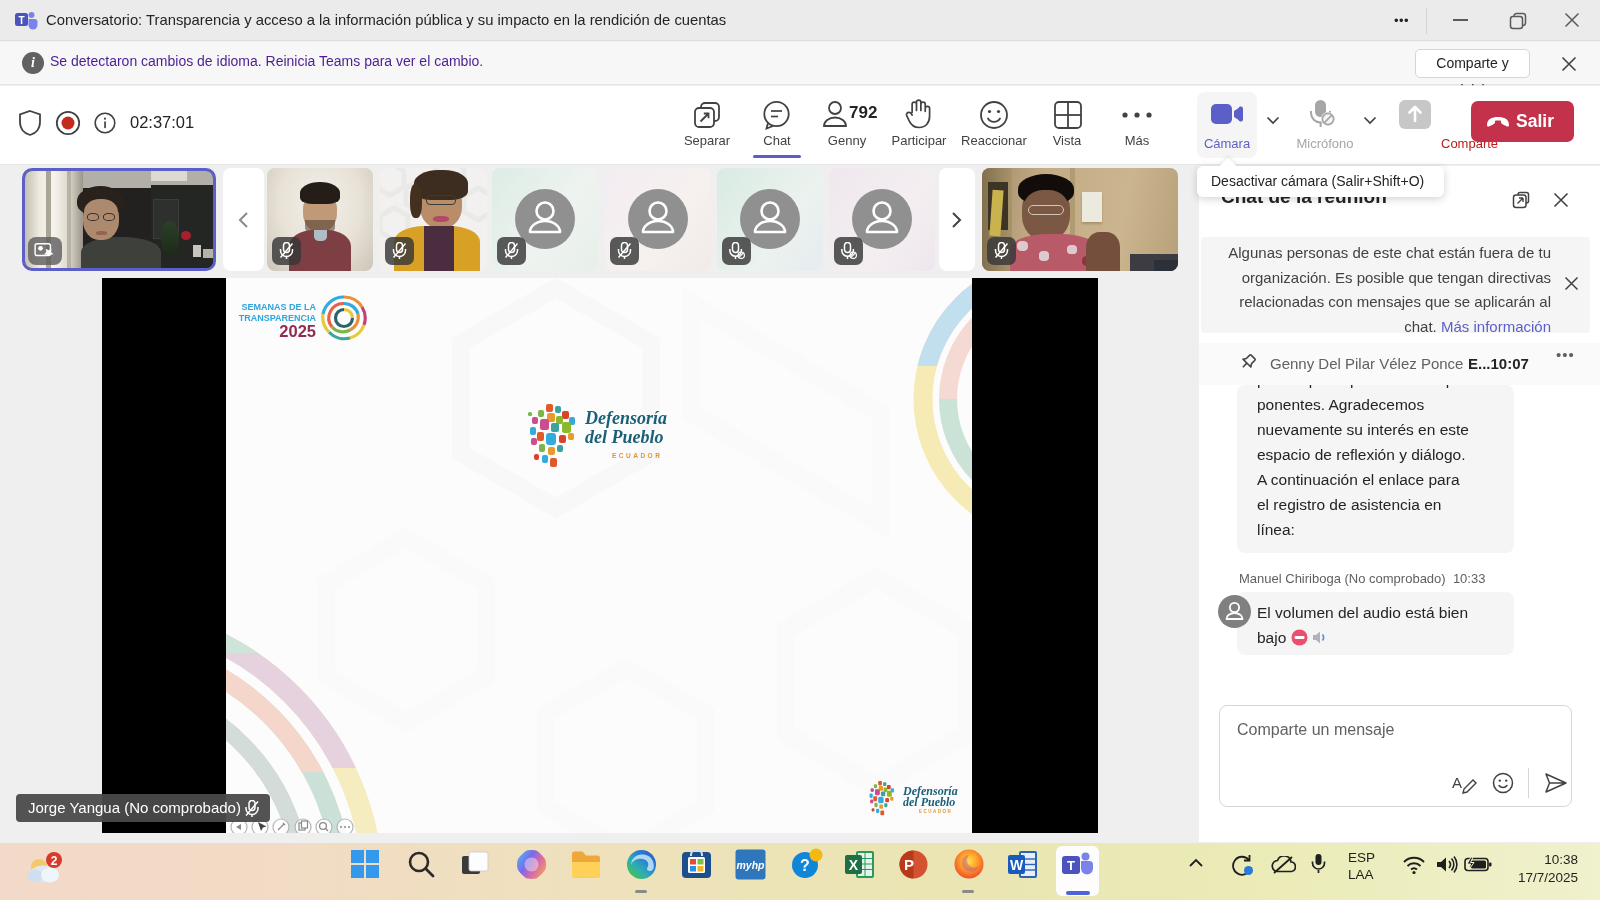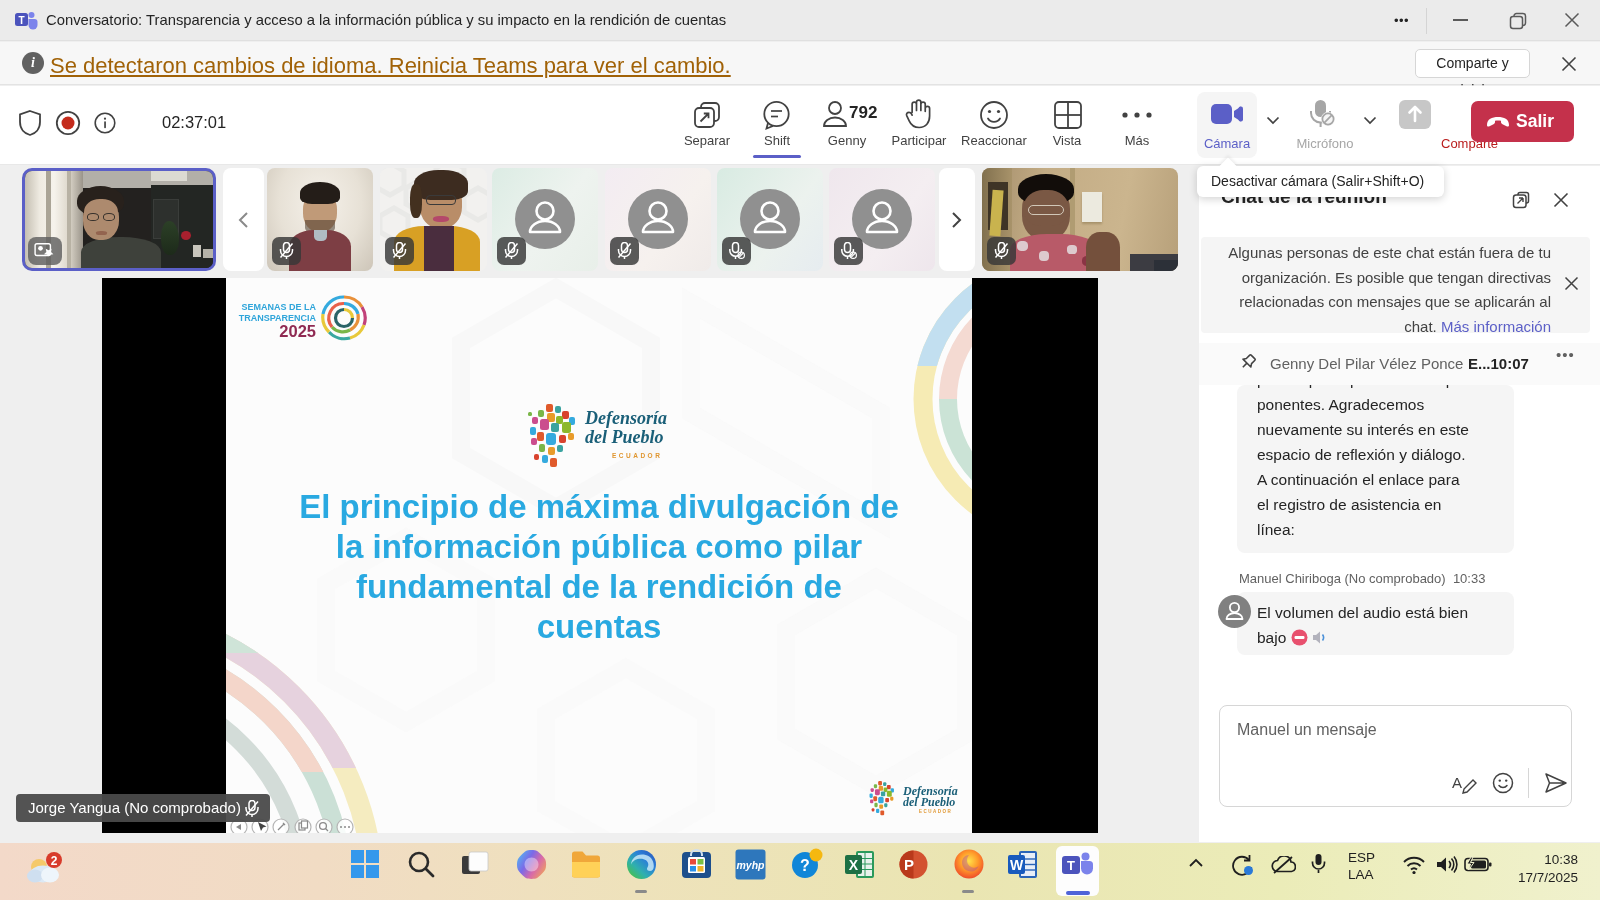--- a/index.html
+++ b/index.html
@@ -26,21 +26,21 @@
 <svg class="abs" style="left:1509px;top:12px;" width="18" height="18" viewBox="0 0 18 18">
     <rect x="1.5" y="4.5" width="12" height="12" rx="2.5" fill="none" stroke="#5a5a5a" stroke-width="1.5"></rect>
     <path d="M5 4.5 V4 a2.5 2.5 0 0 1 2.5 -2.5 H14 a2.5 2.5 0 0 1 2.5 2.5 V11 a2.5 2.5 0 0 1 -2.5 2.5 h-0.5" fill="none" stroke="#5a5a5a" stroke-width="1.5"></path>
   </svg>
 <svg class="abs" style="left:1564px;top:12px;" width="16" height="16" viewBox="0 0 16 16">
     <path d="M1.5 1.5 L14.5 14.5 M14.5 1.5 L1.5 14.5" stroke="#5a5a5a" stroke-width="1.5"></path>
   </svg>
 
 <div class="abs" style="left:0;top:42px;width:1600px;height:43px;background:#f7f7f7;border-bottom:1px solid #e3e3e3;"></div>
 <div class="abs" style="left:22px;top:52px;width:22px;height:22px;border-radius:50%;background:#616161;color:#fff;font-size:14px;text-align:center;line-height:22px;font-family:'Liberation Serif',serif;font-style:italic;font-weight:bold;">i</div>
-<div class="abs" style="left:50px;top:53px;font-size:22px;color:#a16207;text-decoration:underline;">Se detectaron cambios de idioma. Reinicia Teams para ver el cambio.</div>
+<div class="abs" style="left:50px;top:53px;font-size:14px;color:#4c1d95;">Se detectaron cambios de idioma. Reinicia Teams para ver el cambio.</div>
 <div class="abs" style="left:1415px;top:49px;width:115px;height:29px;background:#fff;border:1px solid #d6d6d6;border-radius:5px;text-align:center;line-height:27px;font-size:14px;color:#242424;">Comparte y reiniciar</div>
 <svg class="abs" style="left:1561px;top:56px;" width="16" height="16" viewBox="0 0 16 16">
     <path d="M1.5 1.5 L14.5 14.5 M14.5 1.5 L1.5 14.5" stroke="#424242" stroke-width="1.6"></path>
   </svg>
 
 <div class="abs" style="left:0;top:86px;width:1600px;height:79px;background:#ffffff;border-bottom:1px solid #e8e8e8;"></div>
 
 <div class="abs" style="left:18px;top:110px;">
 <svg width="24" height="26" viewBox="0 0 24 26">
       <path d="M12 1 L22 4.5 V12 C22 19 17.5 23.5 12 25 C6.5 23.5 2 19 2 12 V4.5 Z" fill="none" stroke="#424242" stroke-width="1.8"></path>
@@ -52,40 +52,40 @@
       <circle cx="13" cy="13" r="6.5" fill="#c42b1c"></circle>
     </svg>
 </div>
 <div class="abs" style="left:94px;top:112px;">
 <svg width="22" height="22" viewBox="0 0 22 22">
       <circle cx="11" cy="11" r="9.8" fill="none" stroke="#424242" stroke-width="1.6"></circle>
       <circle cx="11" cy="6.7" r="1.1" fill="#424242"></circle>
       <rect x="10.2" y="9.3" width="1.7" height="7" rx="0.8" fill="#424242"></rect>
     </svg>
 </div>
-<div class="abs" style="left:130px;top:113px;font-size:16.5px;color:#242424;margin-left:32px;">02:37:01</div>
+<div class="abs" style="left:130px;top:113px;font-size:16.5px;color:#242424;">02:37:01</div>
 
 <div class="abs" style="left:693px;top:101px;">
 <svg width="28" height="28" viewBox="0 0 28 28">
       <rect x="2" y="7" width="19" height="19" rx="4" fill="none" stroke="#424242" stroke-width="1.8"></rect>
       <path d="M8 7 V6 a4 4 0 0 1 4-4 h10 a4 4 0 0 1 4 4 v10 a4 4 0 0 1-4 4 h-1" fill="none" stroke="#424242" stroke-width="1.8"></path>
       <path d="M7.5 20.5 L15.5 12.5 M10.8 12.5 H15.5 V17.2" stroke="#424242" stroke-width="1.8" fill="none"></path>
     </svg>
 </div>
 <div class="abs" style="left:672px;top:133px;width:70px;text-align:center;font-size:13px;color:#424242;">Separar</div>
 
 <div class="abs" style="left:761px;top:100px;">
 <svg width="31" height="30" viewBox="0 0 31 30">
       <circle cx="15.5" cy="14" r="12.2" fill="none" stroke="#424242" stroke-width="1.8"></circle>
       <path d="M7 23 L5.5 28.5 L12 26" fill="none" stroke="#424242" stroke-width="1.8"></path>
       <line x1="10" y1="11" x2="21" y2="11" stroke="#424242" stroke-width="1.7"></line>
       <line x1="10" y1="16.5" x2="17" y2="16.5" stroke="#424242" stroke-width="1.7"></line>
     </svg>
 </div>
-<div class="abs" style="left:742px;top:133px;width:70px;text-align:center;font-size:13px;color:#424242;">Shift</div>
+<div class="abs" style="left:742px;top:133px;width:70px;text-align:center;font-size:13px;color:#424242;">Chat</div>
 <div class="abs" style="left:753px;top:155px;width:48px;height:3px;background:#5b5fc7;border-radius:2px;"></div>
 
 <div class="abs" style="left:822px;top:100px;">
 <svg width="26" height="30" viewBox="0 0 26 30">
       <circle cx="13" cy="8" r="6" fill="none" stroke="#424242" stroke-width="1.8"></circle>
       <path d="M2 26 a11 8.5 0 0 1 22 0 Z" fill="none" stroke="#424242" stroke-width="1.8"></path>
     </svg>
 </div>
 <div class="abs" style="left:849px;top:103px;font-size:17px;font-weight:bold;color:#242424;">792</div>
 <div class="abs" style="left:812px;top:133px;width:70px;text-align:center;font-size:13px;color:#424242;">Genny</div>
@@ -397,21 +397,20 @@
         <rect x="8" y="52" width="5" height="6" rx="2" fill="#d8432e"></rect>
         <rect x="16" y="53" width="6" height="8" rx="2" fill="#35aade"></rect>
         <rect x="24" y="56" width="7" height="9" rx="2" fill="#e05a2b"></rect>
         <rect x="2" y="10" width="4" height="4" rx="1.5" fill="#7ab648"></rect>
     </g>
   </svg>
   <div class="abs" style="left:359px;top:130px;font-family:'Liberation Serif',serif;font-style:italic;font-weight:bold;color:#1a5f78;font-size:18px;">Defensoría</div>
   <div class="abs" style="left:359px;top:149px;font-family:'Liberation Serif',serif;font-style:italic;font-weight:bold;color:#1a5f78;font-size:18px;">del Pueblo</div>
   <div class="abs" style="left:386px;top:174px;font-size:6.5px;font-weight:bold;letter-spacing:2.5px;color:#e0962f;">ECUADOR</div>
 
-  <div class="abs" style="left:0;top:209px;width:746px;text-align:center;font-weight:bold;color:#29a9e1;font-size:33px;line-height:40px;">El principio de máxima divulgación de<br>la información pública como pilar<br>fundamental de la rendición de<br>cuentas</div>
 
   <svg class="abs" style="left:641px;top:502px;" width="30" height="38" viewBox="0 0 54 70">
     <g>
       <rect x="20" y="2" width="7" height="8" rx="2" fill="#e05a2b"></rect>
         <rect x="29" y="4" width="6" height="7" rx="2" fill="#3aa3a0"></rect>
         <rect x="12" y="8" width="6" height="7" rx="2" fill="#7ab648"></rect>
         <rect x="36" y="9" width="7" height="8" rx="2" fill="#d8432e"></rect>
         <rect x="21" y="11" width="8" height="9" rx="2" fill="#e89b2a"></rect>
         <rect x="6" y="15" width="6" height="7" rx="2" fill="#cb4d8e"></rect>
         <rect x="30" y="14" width="7" height="8" rx="2" fill="#8cb82b"></rect>
@@ -545,21 +544,21 @@
 <div class="abs" style="left:1237px;top:592px;width:277px;height:63px;background:#f5f5f5;border-radius:8px;"></div>
 <div class="abs" style="left:1257px;top:600px;width:240px;font-size:15.5px;line-height:25px;color:#242424;">El volumen del audio está bien<br>bajo <svg width="17" height="17" viewBox="0 0 17 17" style="vertical-align:-3px;display:inline-block;">
       <circle cx="8.5" cy="8.5" r="8" fill="#e8506e"></circle>
       <rect x="3.5" y="7" width="10" height="3" rx="1.2" fill="#fff"></rect>
     </svg> <svg width="17" height="15" viewBox="0 0 17 15" style="vertical-align:-2px;display:inline-block;">
       <path d="M1 5 h3 l4 -3.5 v12 l-4 -3.5 h-3 Z" fill="#b2b2bc"></path>
       <path d="M10.5 4.5 a5 5 0 0 1 0 6" fill="none" stroke="#4a90d8" stroke-width="1.6"></path>
     </svg></div>
 
 <div class="abs" style="left:1219px;top:705px;width:353px;height:102px;background:#fff;border:1px solid #d6d6d6;border-radius:8px;"></div>
-<div class="abs" style="left:1237px;top:721px;font-size:16px;color:#616161;">Manuel un mensaje</div>
+<div class="abs" style="left:1237px;top:721px;font-size:16px;color:#616161;">Comparte un mensaje</div>
 <svg class="abs" style="left:1452px;top:772px;" width="26" height="24" viewBox="0 0 26 24">
     <text x="0" y="16" font-size="15" fill="#424242" font-family="Liberation Sans">A</text>
     <path d="M12 17 L21 8 l3 3 L15 20 l-4 1 Z" fill="none" stroke="#424242" stroke-width="1.4"></path>
   </svg>
 <svg class="abs" style="left:1492px;top:772px;" width="22" height="22" viewBox="0 0 22 22">
     <circle cx="11" cy="11" r="9.5" fill="none" stroke="#424242" stroke-width="1.5"></circle>
     <circle cx="7.8" cy="8.6" r="1.2" fill="#424242"></circle>
     <circle cx="14.2" cy="8.6" r="1.2" fill="#424242"></circle>
     <path d="M7 13.5 a5 5 0 0 0 8 0" fill="none" stroke="#424242" stroke-width="1.5" stroke-linecap="round"></path>
   </svg>

